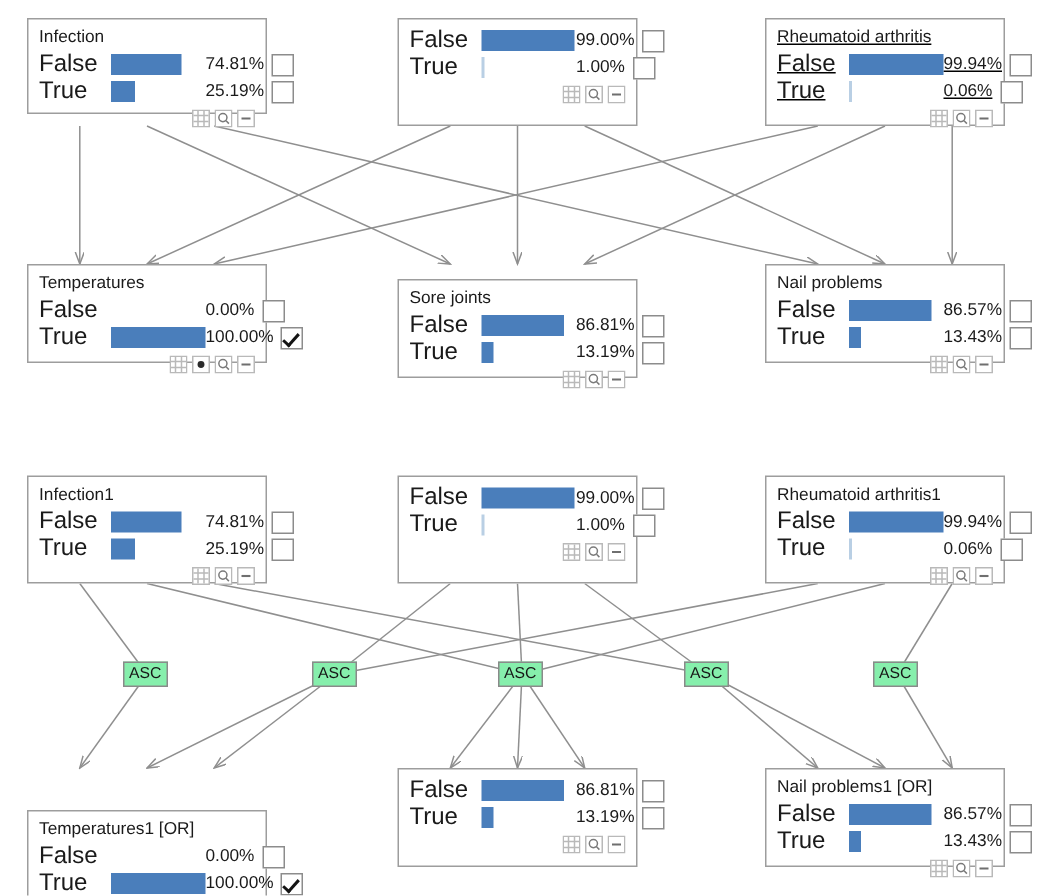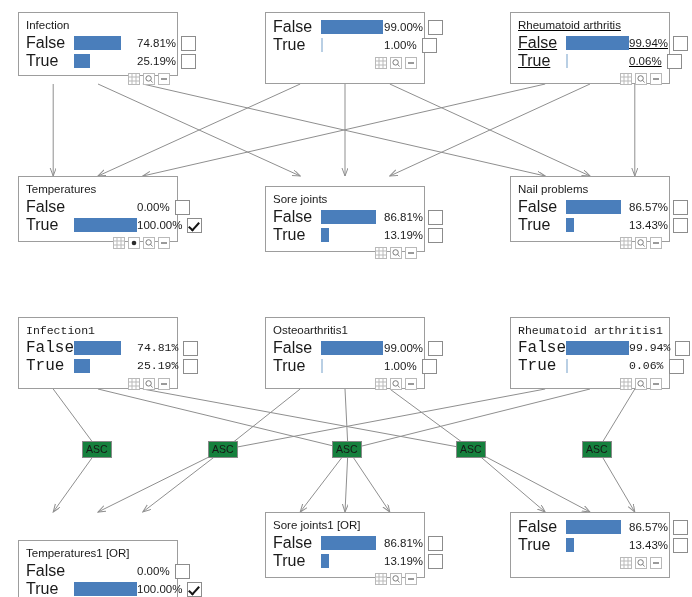--- a/index.html
+++ b/index.html
@@ -112,21 +112,21 @@
     height: 12px;
     box-sizing: border-box;
     position: relative;
     flex: 0 0 12px;
   }
   .tool svg { display:block; }
   .asc {
     position: absolute;
     box-sizing: border-box;
     border: 1px solid #8a8a8a;
-    background: #15803d;
+    background: #86efac;
     font-size: 10.5px;
     color: #161616;
     line-height: 15px;
     height: 17px;
     padding: 0 3px;
     text-align: left;
     white-space: nowrap;
   }
 </style>
 </head>
@@ -408,21 +408,21 @@
             </svg>
           </div>
           <div class="tool">
             <svg width="12" height="12" viewBox="0 0 12 12">
               <rect x="0.5" y="0.5" width="11" height="11" fill="#fff" stroke="#b9b9b9"></rect>
               <path d="M3 6 H9" stroke="#6f6f6f" stroke-width="1.4"></path>
             </svg>
           </div>
         </div>
       </div>
-      <div class="node" style="left: 18px; top: 317px; width: 160px; height: 72px; font-family: Liberation Mono, monospace;">
+      <div class="node" style="left: 18px; top: 317px; width: 160px; height: 72px;">
         <div class="node-title">Infection1</div>
         <div class="state-row">
           <div class="state-label">False</div>
           <div class="bar-track">
             <div class="bar-fill" style="width: 47.1303px;"></div>
           </div>
           <div class="pct">74.81%</div>
           <div class="chk"></div>
         </div>
         <div class="state-row">
@@ -449,21 +449,20 @@
           </div>
           <div class="tool">
             <svg width="12" height="12" viewBox="0 0 12 12">
               <rect x="0.5" y="0.5" width="11" height="11" fill="#fff" stroke="#b9b9b9"></rect>
               <path d="M3 6 H9" stroke="#6f6f6f" stroke-width="1.4"></path>
             </svg>
           </div>
         </div>
       </div>
       <div class="node" style="left: 265px; top: 317px; width: 160px; height: 72px;">
-        <div class="node-title">Osteoarthritis1</div>
         <div class="state-row">
           <div class="state-label">False</div>
           <div class="bar-track">
             <div class="bar-fill" style="width: 62.37px;"></div>
           </div>
           <div class="pct">99.00%</div>
           <div class="chk"></div>
         </div>
         <div class="state-row">
           <div class="state-label">True</div>
@@ -488,21 +487,21 @@
             </svg>
           </div>
           <div class="tool">
             <svg width="12" height="12" viewBox="0 0 12 12">
               <rect x="0.5" y="0.5" width="11" height="11" fill="#fff" stroke="#b9b9b9"></rect>
               <path d="M3 6 H9" stroke="#6f6f6f" stroke-width="1.4"></path>
             </svg>
           </div>
         </div>
       </div>
-      <div class="node" style="left: 510px; top: 317px; width: 160px; height: 72px; font-family: Liberation Mono, monospace;">
+      <div class="node" style="left: 510px; top: 317px; width: 160px; height: 72px;">
         <div class="node-title">Rheumatoid arthritis1</div>
         <div class="state-row">
           <div class="state-label">False</div>
           <div class="bar-track">
             <div class="bar-fill" style="width: 62.9622px;"></div>
           </div>
           <div class="pct">99.94%</div>
           <div class="chk"></div>
         </div>
         <div class="state-row">
@@ -573,21 +572,20 @@
           </div>
           <div class="tool">
             <svg width="12" height="12" viewBox="0 0 12 12">
               <rect x="0.5" y="0.5" width="11" height="11" fill="#fff" stroke="#b9b9b9"></rect>
               <path d="M3 6 H9" stroke="#6f6f6f" stroke-width="1.4"></path>
             </svg>
           </div>
         </div>
       </div>
       <div class="node" style="left: 265px; top: 512px; width: 160px; height: 66px;">
-        <div class="node-title">Sore joints1 [OR]</div>
         <div class="state-row">
           <div class="state-label">False</div>
           <div class="bar-track">
             <div class="bar-fill" style="width: 54.6903px;"></div>
           </div>
           <div class="pct">86.81%</div>
           <div class="chk"></div>
         </div>
         <div class="state-row">
           <div class="state-label">True</div>
@@ -613,20 +611,21 @@
           </div>
           <div class="tool">
             <svg width="12" height="12" viewBox="0 0 12 12">
               <rect x="0.5" y="0.5" width="11" height="11" fill="#fff" stroke="#b9b9b9"></rect>
               <path d="M3 6 H9" stroke="#6f6f6f" stroke-width="1.4"></path>
             </svg>
           </div>
         </div>
       </div>
       <div class="node" style="left: 510px; top: 512px; width: 160px; height: 66px;">
+        <div class="node-title">Nail problems1 [OR]</div>
         <div class="state-row">
           <div class="state-label">False</div>
           <div class="bar-track">
             <div class="bar-fill" style="width: 54.5391px;"></div>
           </div>
           <div class="pct">86.57%</div>
           <div class="chk"></div>
         </div>
         <div class="state-row">
           <div class="state-label">True</div>

